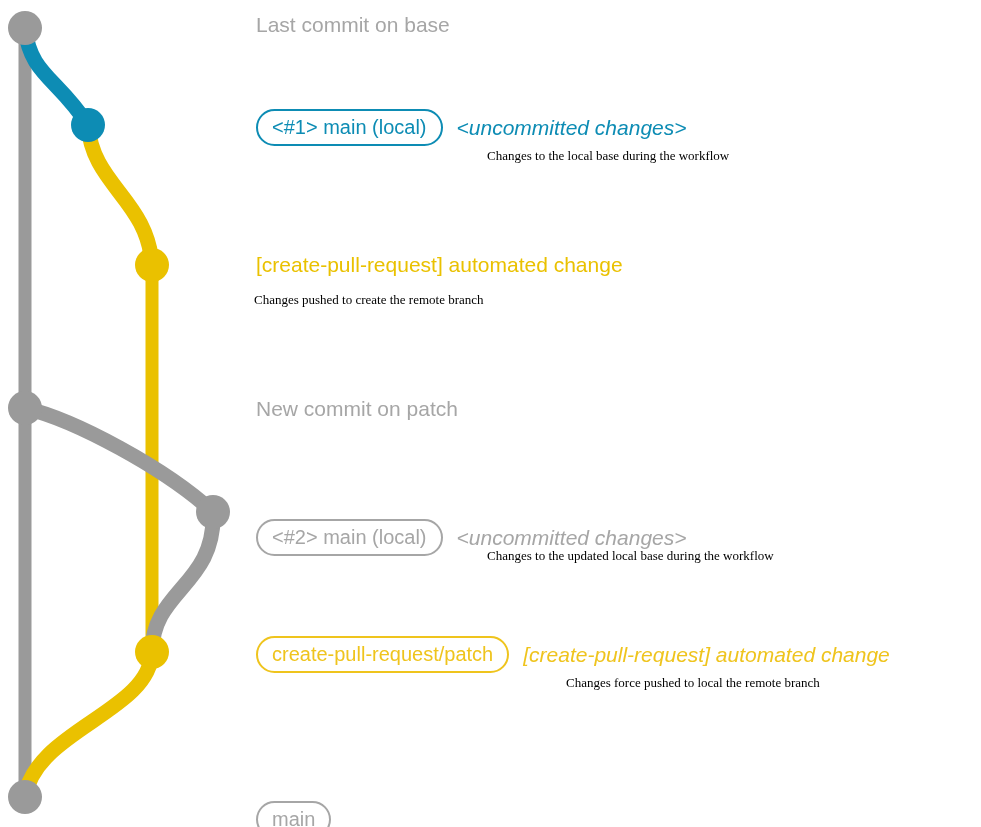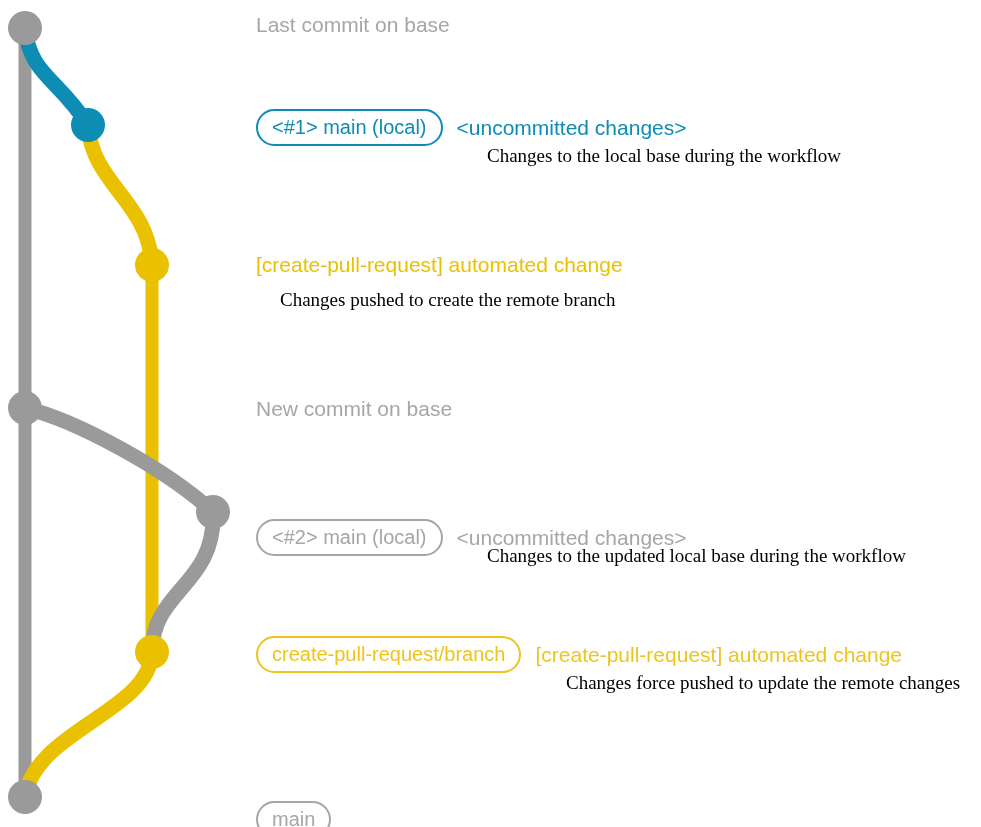--- a/index.html
+++ b/index.html
@@ -54,26 +54,27 @@
 
   .commit-title {
     font-size: 21px;
     line-height: 24px;
     font-family: "Liberation Sans", sans-serif;
     white-space: nowrap;
   }
 
   .pill + .commit-title {
     margin-left: 14px;
+    font-style: italic;
   }
 
   .commit-desc {
     position: absolute;
     font-family: "Liberation Serif", serif;
-    font-size: 19px;
+    font-size: 13px;
     line-height: 22px;
     color: #000000;
     white-space: nowrap;
   }
 
   
   .c-teal   { color: #0d8cb4; }
   .c-yellow { color: #eac100; }
   .c-yellow-lite { color: #efc41d; }
   .c-grey-lite { color: #a6a6a6; }
@@ -114,35 +115,35 @@
 
   <div class="commit-row" style="left:256px; top:109px;">
     <span class="pill c-teal">&lt;#1&gt; main (local)</span>
     <span class="commit-title c-teal">&lt;uncommitted changes&gt;</span>
   </div>
   <div class="commit-desc" style="left:487px; top:145px;">Changes to the local base during the workflow</div>
 
   <div class="commit-row" style="left:256px; top:253px;">
     <span class="commit-title c-yellow">[create-pull-request] automated change</span>
   </div>
-  <div class="commit-desc" style="left:280px; top:289px;">Changes pushed to create the remote branch</div>
+  <div class="commit-desc" style="left:254px; top:289px;">Changes pushed to create the remote branch</div>
 
   <div class="commit-row" style="left:256px; top:397px;">
-    <span class="commit-title c-grey-lite">New commit on base</span>
+    <span class="commit-title c-grey-lite">New commit on patch</span>
   </div>
 
   <div class="commit-row" style="left:256px; top:497px;margin-top:22px;">
     <span class="pill c-grey-lite">&lt;#2&gt; main (local)</span>
     <span class="commit-title c-grey-lite">&lt;uncommitted changes&gt;</span>
   </div>
   <div class="commit-desc" style="left:487px; top:533px;margin-top:12px;">Changes to the updated local base during the workflow</div>
 
   <div class="commit-row" style="left:256px; top:636px;">
-    <span class="pill c-yellow-lite">create-pull-request/branch</span>
+    <span class="pill c-yellow-lite">create-pull-request/patch</span>
     <span class="commit-title c-yellow-lite">[create-pull-request] automated change</span>
   </div>
-  <div class="commit-desc" style="left:566px; top:672px;">Changes force pushed to update the remote changes</div>
+  <div class="commit-desc" style="left:566px; top:672px;">Changes force pushed to local the remote branch</div>
 
   <div class="commit-row" style="left:256px; top:782px;margin-top:19px;">
     <span class="pill c-grey-lite">main</span>
   </div>
 
 </div>
 
 </body></html>

